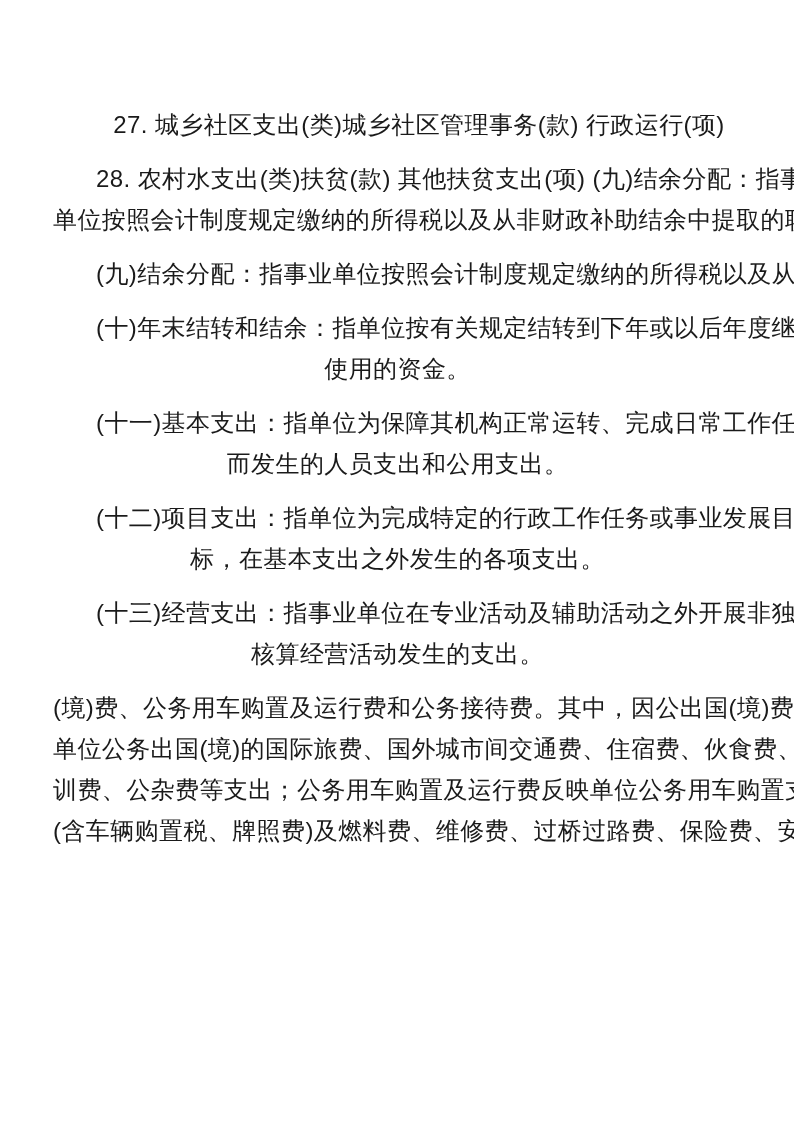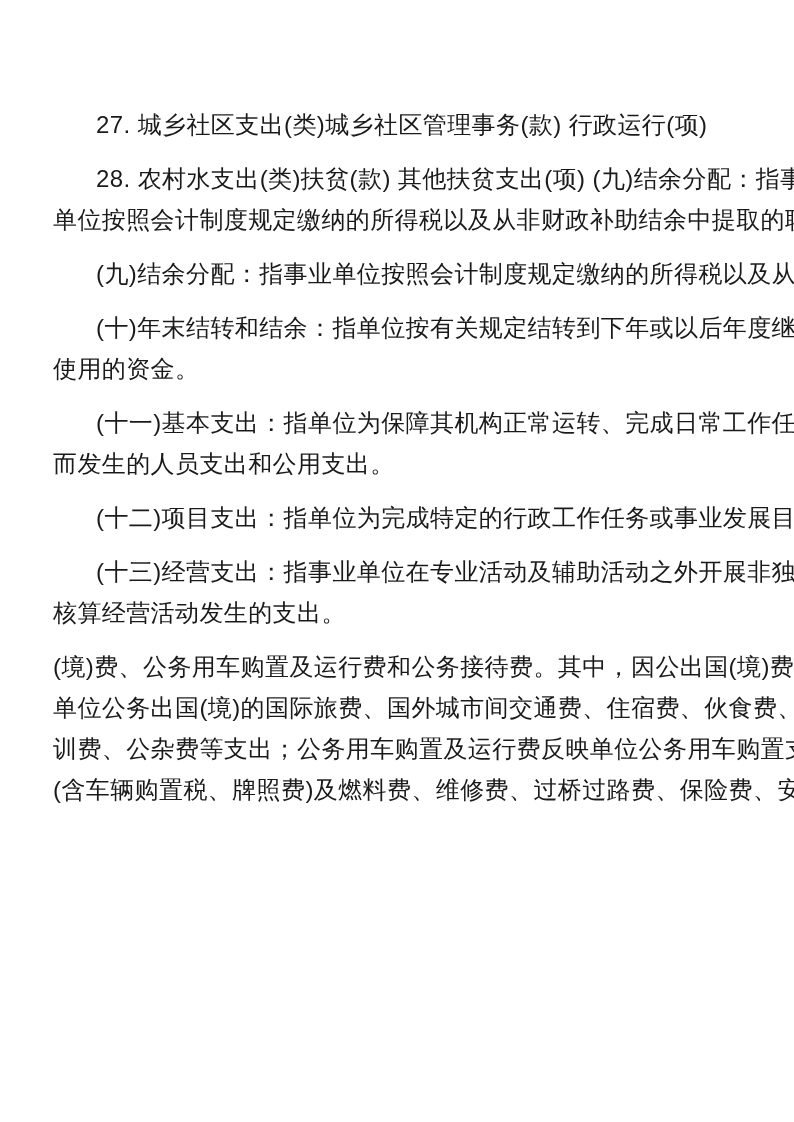--- a/index.html
+++ b/index.html
@@ -12,20 +12,21 @@
     height: 1122px;
     overflow: hidden;
     font-family: "Liberation Sans", sans-serif;
   }
   .page {
     box-sizing: border-box;
     width: 794px;
     height: 1122px;
     background: #ffffff;
     padding: 104px 52px 0 53px;
+    text-align: center;
   }
   .para {
     margin: 0 0 13px 0;
     padding: 0;
   }
   .line {
     display: block;
     font-size: 24px;
     line-height: 41px;
     color: #1a1a1a;
@@ -59,20 +60,21 @@
     <span class="line">使用的资金。</span>
   </p>
 
   <p class="para">
     <span class="line first">(十一)基本支出：指单位为保障其机构正常运转、完成日常工作任务</span>
     <span class="line">而发生的人员支出和公用支出。</span>
   </p>
 
   <p class="para">
     <span class="line first">(十二)项目支出：指单位为完成特定的行政工作任务或事业发展目</span>
+    <span class="line">标，在基本支出之外发生的各项支出。</span>
   </p>
 
   <p class="para">
     <span class="line first">(十三)经营支出：指事业单位在专业活动及辅助活动之外开展非独立</span>
     <span class="line">核算经营活动发生的支出。</span>
   </p>
 
   <p class="para">
     <span class="line">(境)费、公务用车购置及运行费和公务接待费。其中，因公出国(境)费反映</span>
     <span class="line">单位公务出国(境)的国际旅费、国外城市间交通费、住宿费、伙食费、培</span>

